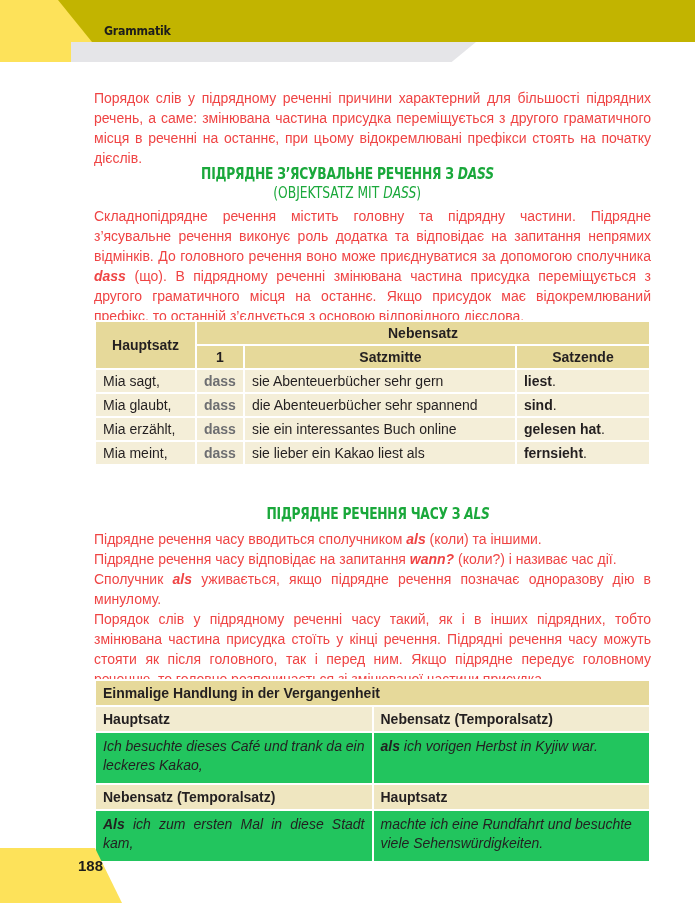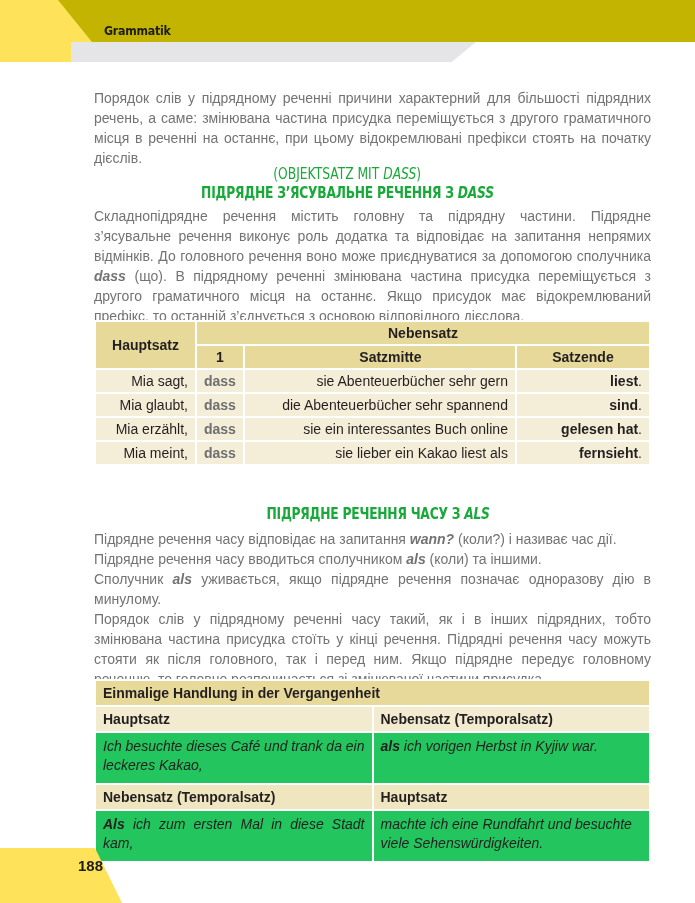--- a/index.html
+++ b/index.html
@@ -5,32 +5,32 @@
   html,body{margin:0;padding:0;}
   body{width:695px;height:903px;position:relative;background:#ffffff;overflow:hidden;
     font-family:"Liberation Sans","DejaVu Sans",sans-serif;color:#231f20;}
   .hdr-yellow{position:absolute;left:0;top:0;width:92px;height:62px;background:#fde25a;}
   .hdr-olive{position:absolute;left:58px;top:0;width:637px;height:42px;background:#c2b400;
     clip-path:polygon(0 0,100% 0,100% 100%,34px 100%);}
   .hdr-gray{position:absolute;left:71px;top:42px;width:405px;height:20px;background:#e5e5e8;
     clip-path:polygon(0 0,100% 0,94% 100%,0 100%);}
   .hdr-title{position:absolute;left:104px;top:23px;font-family:"DejaVu Sans",sans-serif;
     font-size:13px;font-weight:bold;color:#1d1d1b;letter-spacing:-0.3px;transform:scaleX(0.85);transform-origin:left;}
-  .para{position:absolute;left:94px;width:557px;font-size:14px;line-height:20px;text-align:justify;color:#737373;}
+  .para{position:absolute;left:94px;width:557px;font-size:14px;line-height:20px;text-align:justify;color:#ef4444;}
   .para p{margin:0;}
   .h-green{position:absolute;left:0;width:695px;text-align:center;color:#1aa83b;
     font-family:"DejaVu Sans",sans-serif;}
   .h-green .l1{font-size:15px;font-weight:bold;letter-spacing:-0.3px;transform:scaleX(0.82);display:inline-block;}
   .h-green .l2{font-size:15px;transform:scaleX(0.82);display:inline-block;}
   .h-green i{font-style:italic;}
   table{border-collapse:collapse;position:absolute;font-size:14px;color:#231f20;}
   td,th{border:2px solid #ffffff;padding:0 7px;}
   .t1{left:94px;top:320px;width:557px;}
   .t1 th{background:#e6d99a;font-weight:bold;height:22px;}
-  .t1 td{background:#f4eed8;height:22px;text-align:right;}
+  .t1 td{background:#f4eed8;height:22px;}
   .t1 .dass{color:#6d6e71;font-weight:bold;text-align:center;}
   .t2{left:94px;top:679px;width:557px;}
   .t2 th{background:#e6d99a;font-weight:bold;height:24px;text-align:left;}
   .t2 .sub th{background:#f2ebd0;}
   .t2 td{background:#22c55e;vertical-align:top;padding:4px 7px 4px 7px;line-height:19px;font-style:italic;}
   .t2 .sub2 th{background:#efe6c0;}
   .foot-yellow{position:absolute;left:0;top:848px;width:122px;height:55px;background:#fde25a;
     clip-path:polygon(0 0,95px 0,122px 55px,0 55px);}
   .page-num{position:absolute;left:78px;top:857px;font-size:15px;font-weight:bold;color:#1d1d1b;}
 </style>
@@ -40,22 +40,22 @@
 <div class="hdr-yellow"></div>
 <div class="hdr-olive"></div>
 <div class="hdr-gray"></div>
 <div class="hdr-title">Grammatik</div>
 
 <div class="para" style="top:88px;">
   <p>Порядок слів у підрядному реченні причини характерний для більшості підрядних речень, а саме: змінювана частина присудка переміщується з другого граматичного місця в реченні на останнє, при цьому відокремлювані префікси стоять на початку дієслів.</p>
 </div>
 
 <div class="h-green" style="top:164px;">
+  <div><span class="l1"><span>ПІДРЯДНЕ З’ЯСУВАЛЬНЕ РЕЧЕННЯ З </span><i>DASS</i></span></div>
   <div><span class="l2"><span>(OBJEKTSATZ MIT </span><i>DASS</i><span>)</span></span></div>
-  <div><span class="l1"><span>ПІДРЯДНЕ З’ЯСУВАЛЬНЕ РЕЧЕННЯ З </span><i>DASS</i></span></div>
 </div>
 
 <div class="para" style="top:206px;">
   <p><span>Складнопідрядне речення містить головну та підрядну частини. Підрядне з’ясувальне речення виконує роль додатка та відповідає на запитання непрямих відмінків. До головного речення воно може приєднуватися за допомогою сполучника </span><b><i>dass</i></b><span> (що). В підрядному реченні змінювана частина присудка переміщується з другого граматичного місця на останнє. Якщо присудок має відокремлюваний префікс, то останній з’єднується з основою відповідного дієслова.</span></p>
 </div>
 
 <table class="t1">
   <tbody>
       <tr>
     <th rowspan="2" style="width:85px;">Hauptsatz</th>
@@ -91,22 +91,22 @@
     <td><b>fernsieht</b><span>.</span></td>
   </tr>
 </tbody>
   </table>
 
 <div class="h-green" style="top:504px;padding-left:31px;">
   <div><span class="l1"><span>ПІДРЯДНЕ РЕЧЕННЯ ЧАСУ З </span><i>ALS</i></span></div>
 </div>
 
 <div class="para" style="top:529px;">
+  <p style="text-align:left;"><span>Підрядне речення часу вводиться сполучником </span><b><i>als</i></b><span> (коли) та іншими.</span></p>
   <p style="text-align:left;"><span>Підрядне речення часу відповідає на запитання </span><b><i>wann?</i></b><span> (коли?) і називає час дії.</span></p>
-  <p style="text-align:left;"><span>Підрядне речення часу вводиться сполучником </span><b><i>als</i></b><span> (коли) та іншими.</span></p>
   <p><span>Сполучник </span><b><i>als</i></b><span> уживається, якщо підрядне речення позначає одноразову дію в минулому.</span></p>
   <p>Порядок слів у підрядному реченні часу такий, як і в інших підрядних, тобто змінювана частина присудка стоїть у кінці речення. Підрядні речення часу можуть стояти як після головного, так і перед ним. Якщо підрядне передує головному реченню, то головне розпочинається зі змінюваної частини присудка.</p>
 </div>
 
 <table class="t2">
   <tbody>
       <tr>
         <th colspan="2">Einmalige Handlung in der Vergangenheit</th>
       </tr>
   <tr class="sub">

